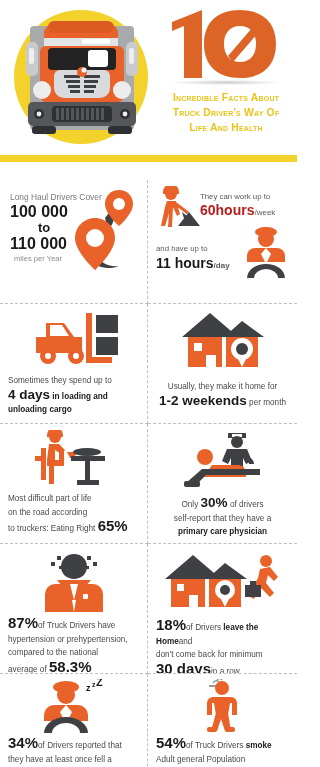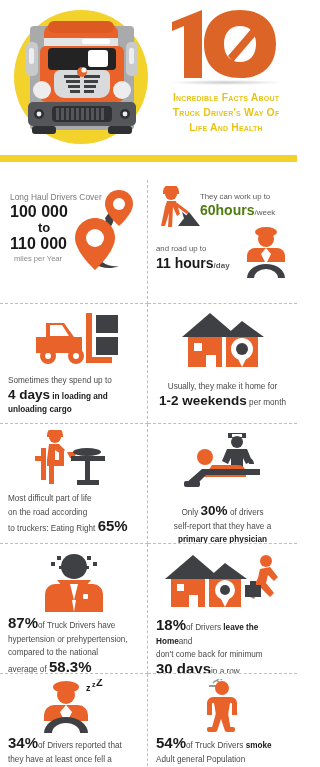--- a/index.html
+++ b/index.html
@@ -74,21 +74,21 @@
   .c1-head { font-size: 8.4px; color: #7a7a7a; margin: 8px 0 1px 2px; }
   .c1-num  { font-size: 16px; font-weight: bold; color: #1a1a1a; line-height: 17px; margin-left: 2px; }
   .c1-to   { font-size: 13px; font-weight: bold; color: #1a1a1a; margin-left: 30px; line-height: 15px; }
   .c1-sub  { font-size: 7.6px; color: #8a8a8a; margin: 2px 0 0 6px; }
   .c1-map  { position: absolute; right: 10px; top: 8px; }
 
   
   .c2-r1 { position: absolute; left: 6px; top: 6px; }
   .c2-t1 { position: absolute; left: 52px; top: 12px; font-size: 7.8px; color: #5a5a5a; }
   .c2-t2 { position: absolute; left: 52px; top: 21px; }
-  .c2-t2 .n { font-size: 14px; font-weight: bold; color: #4d7c0f; }
+  .c2-t2 .n { font-size: 14px; font-weight: bold; color: #b91c1c; }
   .c2-t2 .u { font-size: 8px; color: #5a5a5a; }
   .c2-t3 { position: absolute; left: 8px; top: 64px; font-size: 7.8px; color: #5a5a5a; }
   .c2-t4 { position: absolute; left: 8px; top: 74px; }
   .c2-t4 .n { font-size: 14px; font-weight: bold; color: #1a1a1a; }
   .c2-t4 .u { font-size: 8px; color: #5a5a5a; font-weight: bold; }
   .c2-r2 { position: absolute; right: 6px; top: 46px; }
 </style>
 </head>
 <body>
 
@@ -186,21 +186,21 @@
         <path d="M9 8 h16 v-2 a8 8 0 0 0 -16 0 z" fill="#E8622A"></path>
         <path d="M13 15 h9 l4 13 l-3 2 l-4 -9 l-1 20 h-4 l1 -14 l-4 13 h-4 l4 -19 z" fill="#E8622A"></path>
         <path d="M22 18 l12 9" stroke="#E8622A" stroke-width="3" fill="none"></path>
         <path d="M28 26 l10 8 l-6 5 z" fill="#3F4044"></path>
         <path d="M24 40 h22 l-11 -14 z" fill="#3F4044"></path>
       </svg>
       <div class="c2-t1">They can work up to</div>
       <div class="c2-t2">
         <span class="n">60hours</span><span class="u">/week</span>
       </div>
-      <div class="c2-t3">and road up to</div>
+      <div class="c2-t3">and have up to</div>
       <div class="c2-t4">
         <span class="n">11 hours</span><span class="u">/day</span>
       </div>
       <svg class="c2-r2" width="50" height="52" viewBox="0 0 50 52">
         <ellipse cx="25" cy="6" rx="11" ry="5" fill="#E8622A"></ellipse>
         <circle cx="25" cy="13" r="8" fill="#E8622A"></circle>
         <path d="M14 22 h22 a8 8 0 0 1 8 8 v6 h-38 v-6 a8 8 0 0 1 8 -8 z" fill="#E8622A"></path>
         <path d="M25 22 l-5 6 l5 10 l5 -10 z" fill="#FFFFFF"></path>
         <path d="M6 52 a19 14 0 0 1 38 0 z" fill="#3F4044"></path>
         <path d="M13 52 a12 9 0 0 1 24 0 z" fill="#FFFFFF"></path>
@@ -290,21 +290,21 @@
           <path d="M52 3 h10 v3 h-10 z" fill="#FFFFFF"></path>
           <circle cx="57" cy="11" r="6" fill="#3F4044"></circle>
           <path d="M47 18 h20 l5 12 l-6 3 l-3 -6 v16 h-12 v-16 l-3 6 l-6 -3 z" fill="#3F4044"></path>
           <path d="M66 26 c6 0 8 4 8 7 h-5 c0 -2 -1 -3 -3 -3 z" fill="#3F4044"></path>
           <circle cx="25" cy="26" r="8" fill="#E8622A"></circle>
           <path d="M32 34 h26 a8 8 0 0 1 8 8 v4 h-42 z" fill="#E8622A"></path>
           <path d="M6 52 l16 -14 h58 v6 h-54 l-12 12 z" fill="#3F4044"></path>
           <rect x="4" y="50" width="16" height="6" rx="2" fill="#3F4044"></rect>
         </svg>
       </div>
-      <div class="txt center" style="margin-top:12px;">
+      <div class="txt center" style="margin-top:4px;">
         <div>
           <span>Only</span>
           <span class="big">30%</span>
           <span>of drivers</span>
         </div>
         <div>self-report that they have a</div>
         <div><b>primary care physician</b></div>
       </div>
     </div>
 

